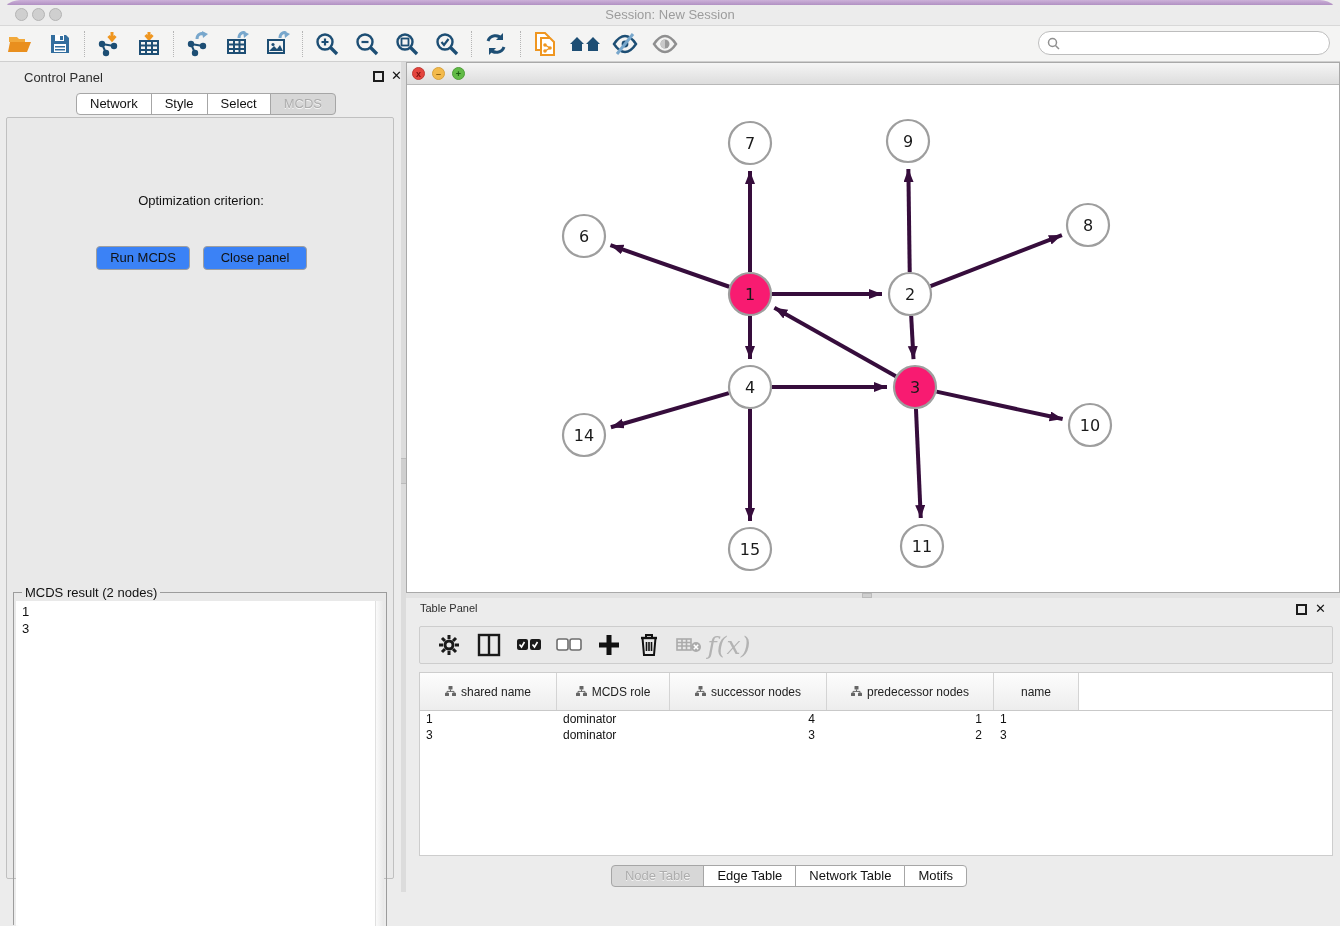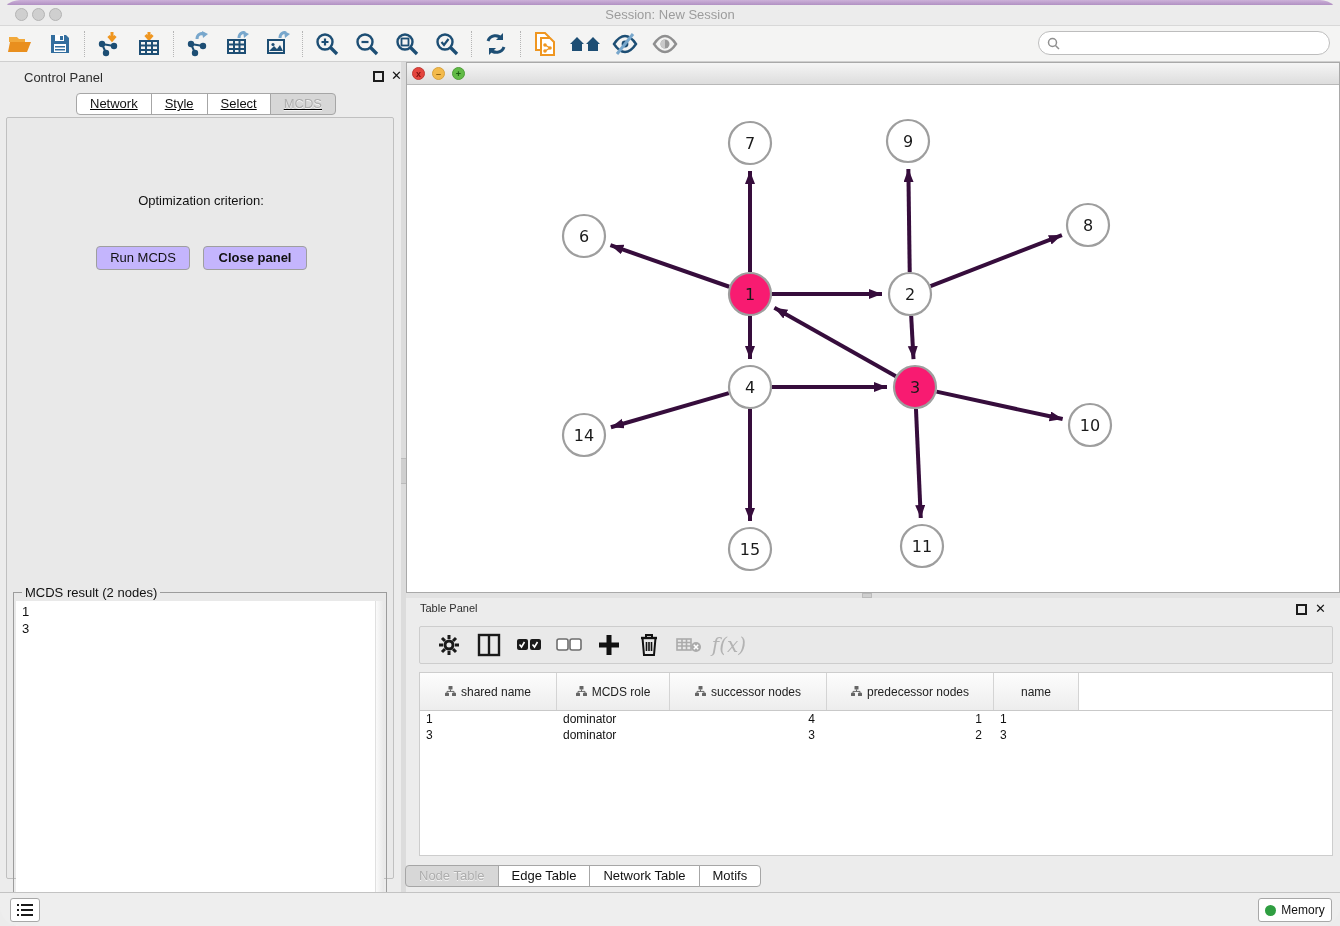--- a/index.html
+++ b/index.html
@@ -25,38 +25,38 @@
   #search-input { border:none; outline:none; flex:1; font-size:13px; background:transparent; height:20px; margin-left:5px; }
 
   
   #control-panel { position:absolute; left:0; top:62px; width:401px; height:830px; background:#ececec; }
   #cp-header { position:absolute; left:12px; top:0; width:100%; height:30px; }
   #cp-title { position:absolute; left:12px; top:8px; font-size:13px; color:#2d2d2d; }
   .panel-float { position:absolute; top:9px; width:11px; height:11px; border:2px solid #1c1c1c; }
   .panel-close { position:absolute; top:6px; font-size:13px; font-weight:bold; color:#111; }
   #cp-body { position:absolute; left:6px; top:55px; width:388px; height:762px; background:#e9e9e9;
      border:1px solid #c0c0c0; border-radius:2px;padding-left:44px; }
-  #cp-tabs { position:absolute; left:77px; top:31px; display:flex; z-index:3;text-decoration:underline; }
+  #cp-tabs { position:absolute; left:77px; top:31px; display:flex; z-index:3; }
   .tab { height:22px; line-height:20px; padding:0 13px; background:#fff; border:1px solid #a6a6a6;
      margin-left:-1px; font-size:13px; color:#111; }
   .tab:first-child { border-radius:4px 0 0 4px; }
   .tab:last-child { border-radius:0 4px 4px 0; }
   .tab.selected { background:#d7d7d7; color:#adadad; text-shadow:0 1px 0 #f5f5f5; }
   #opt-label { position:absolute; left:0; top:75px; width:388px; text-align:center; font-size:13px; color:#111; }
   #criterion-select { position:absolute; left:38px; top:95px; width:308px; height:24px; background:#fff;
      border:1px solid #a8a8a8; border-radius:5px; font-size:13px; color:#111; line-height:22px; padding-left:12px; }
   .stepper { position:absolute; right:9px; top:4px; width:10px; height:16px; }
   .stepper .up { position:absolute; top:1px; left:0; width:0; height:0; border-left:5px solid transparent;
      border-right:5px solid transparent; border-bottom:6px solid #555; }
   .stepper .down { position:absolute; bottom:1px; left:0; width:0; height:0; border-left:5px solid transparent;
      border-right:5px solid transparent; border-top:6px solid #555; }
-  .cp-btn { position:absolute; top:128px; height:24px; background:#c4b5fd; border:1px solid #9f9f9f;
+  .cp-btn { position:absolute; top:128px; height:24px; background:#3b82f6; border:1px solid #9f9f9f;
      border-radius:4px; font-size:13px; color:#111; text-align:center; line-height:22px; }
   #run-btn { left:89px; width:94px; }
-  #closepanel-btn { left:196px; width:104px;font-weight:bold; }
+  #closepanel-btn { left:196px; width:104px; }
   #mcds-fieldset { position:absolute; left:6px; top:431px; width:374px; height:377px;
      border:1px solid #9c9c9c;margin-top:43px; }
   #mcds-legend { position:absolute; left:8px; top:-8px; background:#e9e9e9; padding:0 3px; font-size:13px; color:#111; }
   #mcds-text { position:absolute; left:2px; top:8px; width:361px; height:366px; background:#fff;
      font-size:13px; color:#111; line-height:17px; padding:2px 0 0 6px; white-space:pre; }
   #mcds-scroll { position:absolute; right:2px; top:8px; width:9px; height:366px;
      background:linear-gradient(90deg,#fafafa,#e8e8e8); border-left:1px solid #e0e0e0; }
 
   
   #v-splitter { position:absolute; left:401px; top:62px; width:5px; height:830px; background:#dcdcdc; }
@@ -76,29 +76,29 @@
   
   #h-splitter { position:absolute; left:406px; top:593px; width:934px; height:5px; background:#e2e2e2; }
   #h-handle { position:absolute; left:456px; top:0; width:10px; height:5px; background:#cfcfcf; border:1px solid #bbb; }
 
   
   #table-panel { position:absolute; left:406px; top:598px; width:934px; height:294px; background:#ececec; }
   #tp-title { position:absolute; left:14px; top:4px; font-size:11px; color:#2d2d2d; }
   #tp-toolbar { position:absolute; left:13px; top:28px; width:914px; height:38px; background:#e9e9e9;
      border:1px solid #cdcdcd; border-radius:2px; display:flex; align-items:center; padding-left:16px; }
   .tp-icon { margin-right:14px; display:flex; align-items:center; justify-content:center; width:26px; height:26px; }
-  #fx-icon { font-family:"DejaVu Serif","Liberation Serif",serif; font-style:italic; font-size:20px; color:#b3b3b3; }
+  #fx-icon { font-family:"DejaVu Serif","Liberation Serif",serif; font-style:italic; font-size:25px; color:#b3b3b3; }
   #table-box { position:absolute; left:13px; top:74px; width:914px; height:184px; background:#fff; border:1px solid #cdcdcd; }
   #table-header { display:flex; height:38px; border-bottom:1px solid #c9c9c9; }
   .th { background:linear-gradient(180deg,#fdfdfd,#ededed); border-right:1px solid #d4d4d4;
      font-size:12px; color:#222; display:flex; align-items:center; justify-content:center; gap:5px; }
   .trow { display:flex; height:16px; }
   .td { font-size:12px; color:#111; line-height:16px; padding:0 6px; overflow:hidden; white-space:nowrap; }
   .td.right { text-align:right; padding-right:12px; }
-  #tp-tabs { position:absolute; left:0; top:267px; width:767px; display:flex; }
+  #tp-tabs { position:absolute; left:0; top:267px; width:767px; display:flex; justify-content:center; }
 
   
   #status-bar { position:absolute; left:0; top:892px; width:1340px; height:34px; background:#eeeeee;
      border-top:1px solid #c3c3c3; }
   #list-btn { position:absolute; left:10px; top:5px; width:30px; height:24px; background:#fff;
      border:1px solid #a8a8a8; border-radius:3px; display:flex; align-items:center; justify-content:center; }
   #memory-btn { position:absolute; right:8px; top:5px; width:74px; height:24px; background:#fff;
      border:1px solid #a8a8a8; border-radius:3px; display:flex; align-items:center; justify-content:center; gap:5px;
      font-size:12px; color:#111; }
   #memory-dot { width:11px; height:11px; border-radius:50%; background:#2f9e41; }
@@ -465,32 +465,14 @@
         </div>
     </div>
     <div id="tp-tabs">
         <div class="tab selected">Node Table</div>
         <div class="tab">Edge Table</div>
         <div class="tab">Network Table</div>
         <div class="tab">Motifs</div>
       </div>
   </div>
 
-  <div id="status-bar">
-    <div id="list-btn">
-      <svg width="16" height="14" viewBox="0 0 16 14">
-          <g fill="#1a1a1a">
-            <rect x="0" y="1" width="2" height="2"></rect>
-            <rect x="4" y="1" width="12" height="2"></rect>
-            <rect x="0" y="6" width="2" height="2"></rect>
-            <rect x="4" y="6" width="12" height="2"></rect>
-            <rect x="0" y="11" width="2" height="2"></rect>
-            <rect x="4" y="11" width="12" height="2"></rect>
-          </g>
-        </svg>
-    </div>
-    <div id="memory-btn">
-      <span id="memory-dot"></span>
-      <span>Memory</span>
-    </div>
-  </div>
 
 </div>
 
 </body></html>

